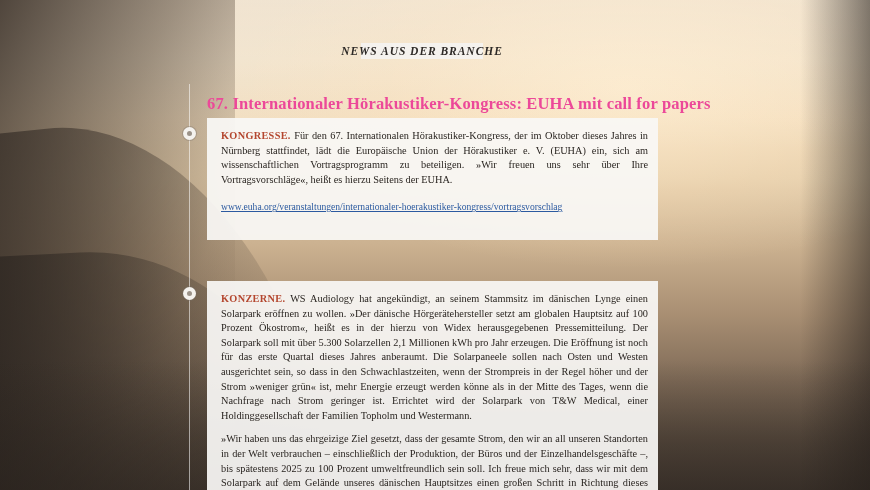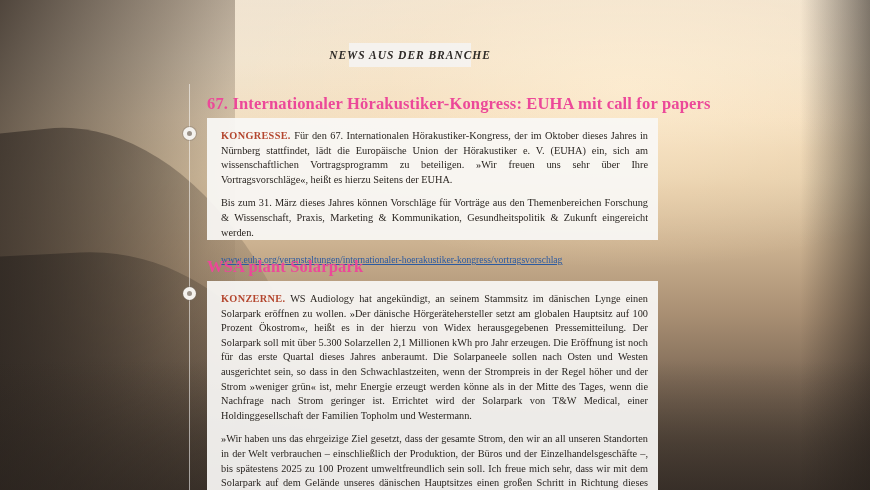--- a/index.html
+++ b/index.html
@@ -74,24 +74,24 @@
   }
   .bg-bottom-shade {
     position: absolute;
     left: 0; right: 0; bottom: 0; height: 130px;
     background: linear-gradient(to top, rgba(40,33,28,0.55), rgba(40,33,28,0));
   }
 
   
   .banner {
     position: absolute;
-    left: 349px;
+    left: 361px;
     top: 43px;
     width: 122px;
-    height: 24px;
+    height: 16px;
     background: rgba(245,244,242,0.88);
     display: flex;
     align-items: center;
     justify-content: center;
     letter-spacing: 0.06em;
   }
   .banner-text {
     font-family: "Liberation Serif", serif;
     font-style: italic;
     font-weight: bold;
@@ -199,26 +199,24 @@
   </div>
 
   <div class="rail"></div>
   <div class="rail-dot dot-1"></div>
   <div class="rail-dot dot-2"></div>
 
   <div class="article-title title-1">67. Internationaler Hörakustiker-Kongress: EUHA mit call for papers</div>
   <div class="card card-1">
     <div class="card-inner">
       <p class="para"><span class="kicker">KONGRESSE.</span><span> Für den 67. Internationalen Hörakustiker-Kongress, der im Oktober dieses Jahres in Nürnberg stattfindet, lädt die Europäische Union der Hörakustiker e. V. (EUHA) ein, sich am wissenschaftlichen Vortragsprogramm zu beteiligen. »Wir freuen uns sehr über Ihre Vortragsvorschläge«, heißt es hierzu Seitens der EUHA.</span></p>
-      <p class="para">Bis zum 31. März dieses Jahres können Vorschläge für Vorträge aus den Themenbereichen Forschung &amp; Wissenschaft, Praxis, Marketing &amp; Kommunikation, Gesundheitspolitik &amp; Zukunft eingereicht werden.</p>
       <a class="link" href="#">www.euha.org/veranstaltungen/internationaler-hoerakustiker-kongress/vortragsvorschlag</a>
     </div>
   </div>
 
-  <div class="article-title title-2">WSA plant Solarpark</div>
   <div class="card card-2">
     <div class="card-inner">
       <p class="para"><span class="kicker">KONZERNE.</span><span> WS Audiology hat angekündigt, an seinem Stammsitz im dänischen Lynge einen Solarpark eröffnen zu wollen. »Der dänische Hörgerätehersteller setzt am globalen Hauptsitz auf 100 Prozent Ökostrom«, heißt es in der hierzu von Widex herausgegebenen Pressemitteilung. Der Solarpark soll mit über 5.300 Solarzellen 2,1 Millionen kWh pro Jahr erzeugen. Die Eröffnung ist noch für das erste Quartal dieses Jahres anberaumt. Die Solarpaneele sollen nach Osten und Westen ausgerichtet sein, so dass in den Schwachlastzeiten, wenn der Strompreis in der Regel höher und der Strom »weniger grün« ist, mehr Energie erzeugt werden könne als in der Mitte des Tages, wenn die Nachfrage nach Strom geringer ist. Errichtet wird der Solarpark von T&amp;W Medical, einer Holdinggesellschaft der Familien Topholm und Westermann.</span></p>
       <p class="para">»Wir haben uns das ehrgeizige Ziel gesetzt, dass der gesamte Strom, den wir an all unseren Standorten in der Welt verbrauchen – einschließlich der Produktion, der Büros und der Einzelhandelsgeschäfte –, bis spätestens 2025 zu 100 Prozent umweltfreundlich sein soll. Ich freue mich sehr, dass wir mit dem Solarpark auf dem Gelände unseres dänischen Hauptsitzes einen großen Schritt in Richtung dieses Ziels machen«, sagt Eric Bernard, Präsident und CEO von WS Audiology.</p>
     </div>
   </div>
 
 </div>
 
 </body></html>

